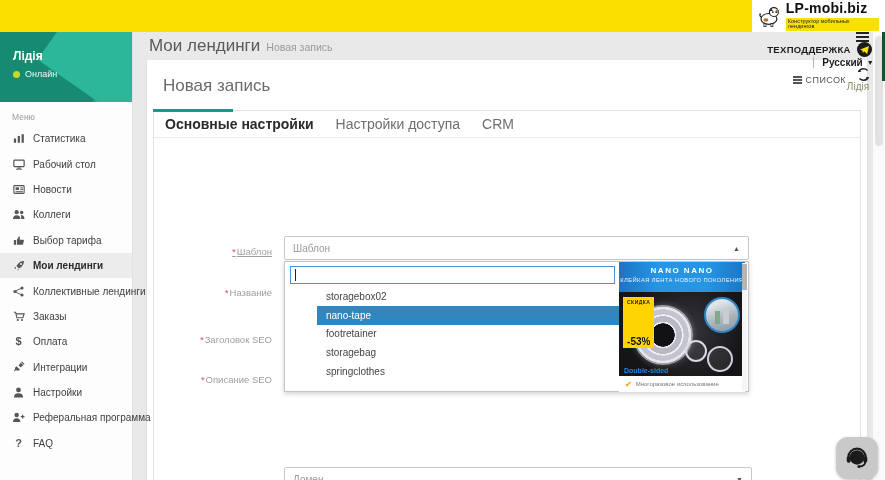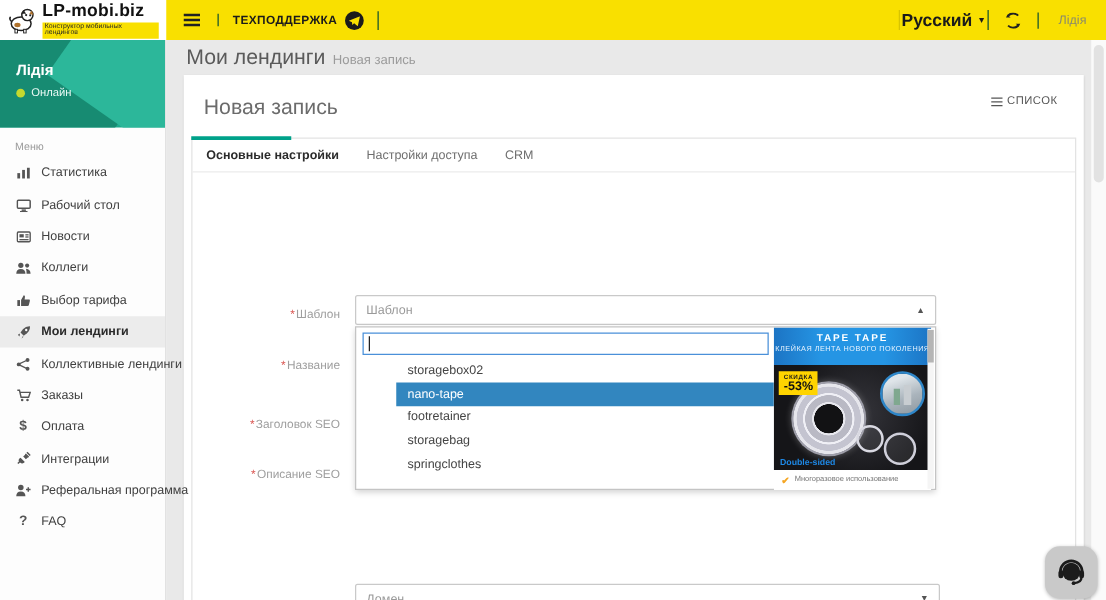--- a/index.html
+++ b/index.html
@@ -1,35 +1,35 @@
 <!DOCTYPE html>
 <html><head>
 <meta charset="utf-8">
 <style>
   * { margin:0; padding:0; box-sizing:border-box; }
   html,body { background:#cfcfcf; }
   body { font-family:"Liberation Sans", sans-serif; }
   .app { position:relative; width:885px; height:480px; background:#e9e9e9; overflow:hidden; margin:0 auto; }
 
   
-  .topbar { position:absolute; left:0; top:0; width:885px; height:32px; background:#f9e000; z-index:40; display:flex; align-items:center; }
+  .topbar { position:absolute; left:0; top:0; width:885px; height:32px; background:#f9e000; z-index:40; display:flex; align-items:flex-end;flex-direction:column; }
   .logo { width:133px; height:32px; background:#fff; display:flex; align-items:center; padding:2px 6px; gap:4px; cursor:pointer; }
   .logo-txt { line-height:1; }
   .logo-title { font-size:14px; font-weight:bold; color:#111; letter-spacing:.2px; }
   .logo-sub { font-size:5.5px; color:#222; background:#f9e000; padding:1px 2px; display:inline-block; margin-top:1px; }
-  .tb-sect { display:flex; align-items:center; justify-content:center; border-right:1px solid #14532d; }
+  .tb-sect { display:flex; align-items:center; justify-content:center; border-right:3px solid #14532d; }
   .hamburger { width:42px; flex-direction:column; gap:2px; cursor:pointer; }
   .hamburger span { display:block; width:13px; height:2px; background:#222; }
   .support { width:128px; gap:6px; cursor:pointer; }
   .support-label { font-size:9.5px; font-weight:bold; color:#1b1b1b; letter-spacing:.3px; }
   .tg-icon { width:15px; height:15px; border-radius:50%; background:#1b1b1b; position:relative; }
   .tg-icon svg { position:absolute; left:3px; top:4px; }
   .tb-spacer { flex:1; }
   .lang { width:72px; gap:4px; border-left:1px solid #d8c400; cursor:pointer; }
-  .lang-label { font-size:14px; font-weight:bold; color:#1b1b1b; }
+  .lang-label { font-size:10px; font-weight:bold; color:#1b1b1b; }
   .lang-caret { font-size:7px; color:#1b1b1b; }
   .refresh { width:40px; cursor:pointer; }
   .user-top { width:54px; border-right:none; cursor:pointer; }
   .user-top span { font-size:10px; color:#8a8a6a; }
 
   
   .sidebar { position:absolute; left:0; top:32px; width:133px; height:448px; background:#fdfdfd; border-right:1px solid #e2e2e2; z-index:30; }
   .user-panel { position:relative; height:70px; background:#1fa98c; overflow:hidden; }
   .user-panel .poly1 { position:absolute; left:-20px; top:-30px; width:120px; height:140px; background:#178b72; transform:rotate(35deg); }
   .user-panel .poly2 { position:absolute; right:-40px; top:-50px; width:110px; height:120px; background:#2cb79a; transform:rotate(35deg); }
@@ -47,29 +47,29 @@
   .mi-glyph { font-size:11px; font-weight:bold; color:#565656; line-height:1; }
   .mi-label { font-size:10px; color:#404040; white-space:nowrap; }
 
   
   .breadcrumb { position:absolute; left:149px; top:36px; z-index:10; }
   .bc-title { font-size:17px; color:#5a5a5a; }
   .bc-sub { font-size:10.5px; color:#9b9b9b; margin-left:6px; }
 
   .card { position:absolute; left:147px; top:60px; width:720px; height:430px; background:#fff; box-shadow:0 1px 2px rgba(0,0,0,.12); z-index:10; }
   .card-title { position:absolute; left:16px; top:16px; font-size:17px; color:#6b6b6b; }
-  .list-btn { position:absolute; right:16px; top:12px; display:flex; align-items:flex-end; gap:4px; cursor:pointer; padding:3px 5px; }
+  .list-btn { position:absolute; right:16px; top:12px; display:flex; align-items:center; gap:4px; cursor:pointer; padding:3px 5px; }
   .list-btn-label { font-size:9px; color:#555; letter-spacing:.4px; }
   .list-ico { display:flex; flex-direction:column; gap:1.5px; }
   .list-ico i { display:block; width:9px; height:1.5px; background:#555; }
 
   .tabbox { position:absolute; left:6px; top:50px; width:708px; height:380px; border:1px solid #e3e3e3; background:#fff; }
   .tab-indicator { position:absolute; left:-1px; top:-2px; width:80px; height:3px; background:#00a28a; }
   .tabs { display:flex; height:27px; border-bottom:1px solid #ebebeb; align-items:center; }
-  .tab { padding:0 11px; font-size:10px; color:#6e6e6e; height:100%; display:flex; align-items:center; cursor:pointer; }
+  .tab { padding:0 11px; font-size:14px; color:#6e6e6e; height:100%; display:flex; align-items:center; cursor:pointer; }
   .tab.active { color:#2b2b2b; font-weight:bold; }
 
   
   .flabel { position:absolute; width:118px; text-align:right; font-size:9.5px; color:#9e9e9e; }
   .req { color:#d9534f; margin-right:1px; }
   .selectbox { position:absolute; left:130px; width:465px; height:24px; border:1px solid #c9c9c9; border-radius:2px; background:#fff; display:flex; align-items:center; padding:0 8px; cursor:pointer; }
   .selectbox .ph { font-size:10px; color:#9a9a9a; flex:1; }
   .caret { font-size:7px; color:#555; }
 
   .dropdown { position:absolute; left:130px; top:123px; width:465px; height:131px; background:#fff; border:1px solid #c4c4c4; box-shadow:0 2px 5px rgba(0,0,0,.18); z-index:20; }
@@ -88,21 +88,21 @@
   .pv-sub { font-size:5.8px; color:#e8f4ff; letter-spacing:.4px; margin-top:2px; }
   .pv-body { position:relative; height:84px; background:radial-gradient(circle at 55% 45%, #34343a, #151518 70%); overflow:hidden; }
   .roll { position:absolute; left:14px; top:13px; width:60px; height:60px; border-radius:50%;
           background:radial-gradient(circle, #121214 0 27%, #e8e8ee 28% 31%, #b9b9c4 32% 44%, #f0f0f6 45% 48%, #c4c4d0 49% 60%, #e6e6ec 61% 66%, #9d9da8 67% 100%);
           box-shadow:0 0 6px rgba(255,255,255,.25); }
   .mini-roll { position:absolute; border:2px solid #d9d9e2; border-radius:50%; background:rgba(255,255,255,.08); }
   .mr1 { left:66px; top:48px; width:22px; height:22px; }
   .mr2 { left:88px; top:54px; width:26px; height:26px; border-color:#cfcfda; }
   .badge { position:absolute; left:4px; top:5px; background:#ffd400; padding:2px 4px 1px; text-align:center; }
   .badge-l1 { font-size:5px; font-weight:bold; color:#1b1b1b; letter-spacing:.5px; }
-  .badge-l2 { font-size:10px; font-weight:900; color:#111; line-height:1; }
+  .badge-l2 { font-size:10px; font-weight:900; color:#111; line-height:1;margin-top:32px; }
   .inset { position:absolute; right:5px; top:5px; width:36px; height:36px; border-radius:50%; border:2px solid #2e86c8;
            background:linear-gradient(160deg,#dfe5e9 20%,#aab4bc 60%,#8d979f); }
   .inset i { position:absolute; left:9px; top:12px; width:5px; height:13px; background:#7fa88f; }
   .inset b { position:absolute; left:17px; top:9px; width:6px; height:16px; background:#c8cdd1; }
   .pv-caption { position:absolute; left:5px; bottom:2px; font-size:7px; font-weight:bold; color:#1e88e5; }
   .pv-footer { height:16px; background:#fff; display:flex; align-items:center; gap:4px; padding-left:6px; }
   .pv-check { font-size:8px; color:#f5a623; font-weight:bold; }
   .pv-feature { font-size:6px; color:#777; }
 
   
@@ -270,20 +270,29 @@
             <svg width="12" height="12" viewBox="0 0 14 14">
               <path d="M4 6 L8 10 Q6 12.5 3.5 10.5 L2 12 L1 11 L2.5 9.5 Q1.5 7.5 4 6 Z" fill="#555"></path>
               <path d="M8.5 2.5 L11.5 5.5 M10 1 L13 4" stroke="#555" stroke-width="1.4"></path>
               <path d="M6.5 5 L9 7.5 L11 5.5 L8.5 3 Z" fill="#555"></path>
             </svg>
           </span>
         <span class="mi-label">Интеграции</span>
       </li>
       <li class="menu-item">
         <span class="mi-icon">
+            <svg width="11" height="11" viewBox="0 0 12 12">
+              <circle cx="6" cy="3.2" r="2.6" fill="#555"></circle>
+              <path d="M1 11.5 Q1 6.8 6 6.8 Q11 6.8 11 11.5 Z" fill="#555"></path>
+            </svg>
+          </span>
+        <span class="mi-label">Настройки</span>
+      </li>
+      <li class="menu-item">
+        <span class="mi-icon">
             <svg width="13" height="11" viewBox="0 0 14 12">
               <circle cx="5" cy="3.2" r="2.4" fill="#555"></circle>
               <path d="M1 11 Q1 6.8 5 6.8 Q9 6.8 9 11 Z" fill="#555"></path>
               <path d="M11.5 3 V7 M9.5 5 H13.5" stroke="#555" stroke-width="1.3"></path>
             </svg>
           </span>
         <span class="mi-label">Реферальная программа</span>
       </li>
       <li class="menu-item">
         <span class="mi-icon">
@@ -312,21 +321,21 @@
     <div class="tabbox">
       <div class="tab-indicator"></div>
       <div class="tabs">
         <div class="tab active">Основные настройки</div>
         <div class="tab">Настройки доступа</div>
         <div class="tab">CRM</div>
       </div>
 
       <div style="position:relative; width:100%; height:352px;">
 
-        <div class="flabel" style="top:108px;"><span class="req">*</span><span>Шаблон</span></div>
+        <div class="flabel" style="top:108px;text-decoration:underline;"><span class="req">*</span><span>Шаблон</span></div>
         <div class="selectbox" style="top:98px;">
           <span class="ph">Шаблон</span>
           <span class="caret">▲</span>
         </div>
 
         <div class="flabel" style="top:149px;"><span class="req">*</span><span>Название</span></div>
         <div class="flabel" style="top:196px;"><span class="req">*</span><span>Заголовок SEO</span></div>
         <div class="flabel" style="top:236px;"><span class="req">*</span><span>Описание SEO</span></div>
 
         <div class="dropdown">
@@ -336,21 +345,21 @@
           <div class="dd-list">
             <div class="dd-item">storagebox02</div>
             <div class="dd-item selected">nano-tape</div>
             <div class="dd-item">footretainer</div>
             <div class="dd-item">storagebag</div>
             <div class="dd-item">springclothes</div>
           </div>
 
           <div class="preview">
             <div class="pv-header">
-              <div class="pv-title">TAPE TAPE</div>
+              <div class="pv-title">NANO NANO</div>
               <div class="pv-sub">КЛЕЙКАЯ ЛЕНТА НОВОГО ПОКОЛЕНИЯ</div>
             </div>
             <div class="pv-body">
               <div class="roll"></div>
               <div class="mini-roll mr1"></div>
               <div class="mini-roll mr2"></div>
               <div class="badge">
                 <div class="badge-l1">СКИДКА</div>
                 <div class="badge-l2">-53%</div>
               </div>

